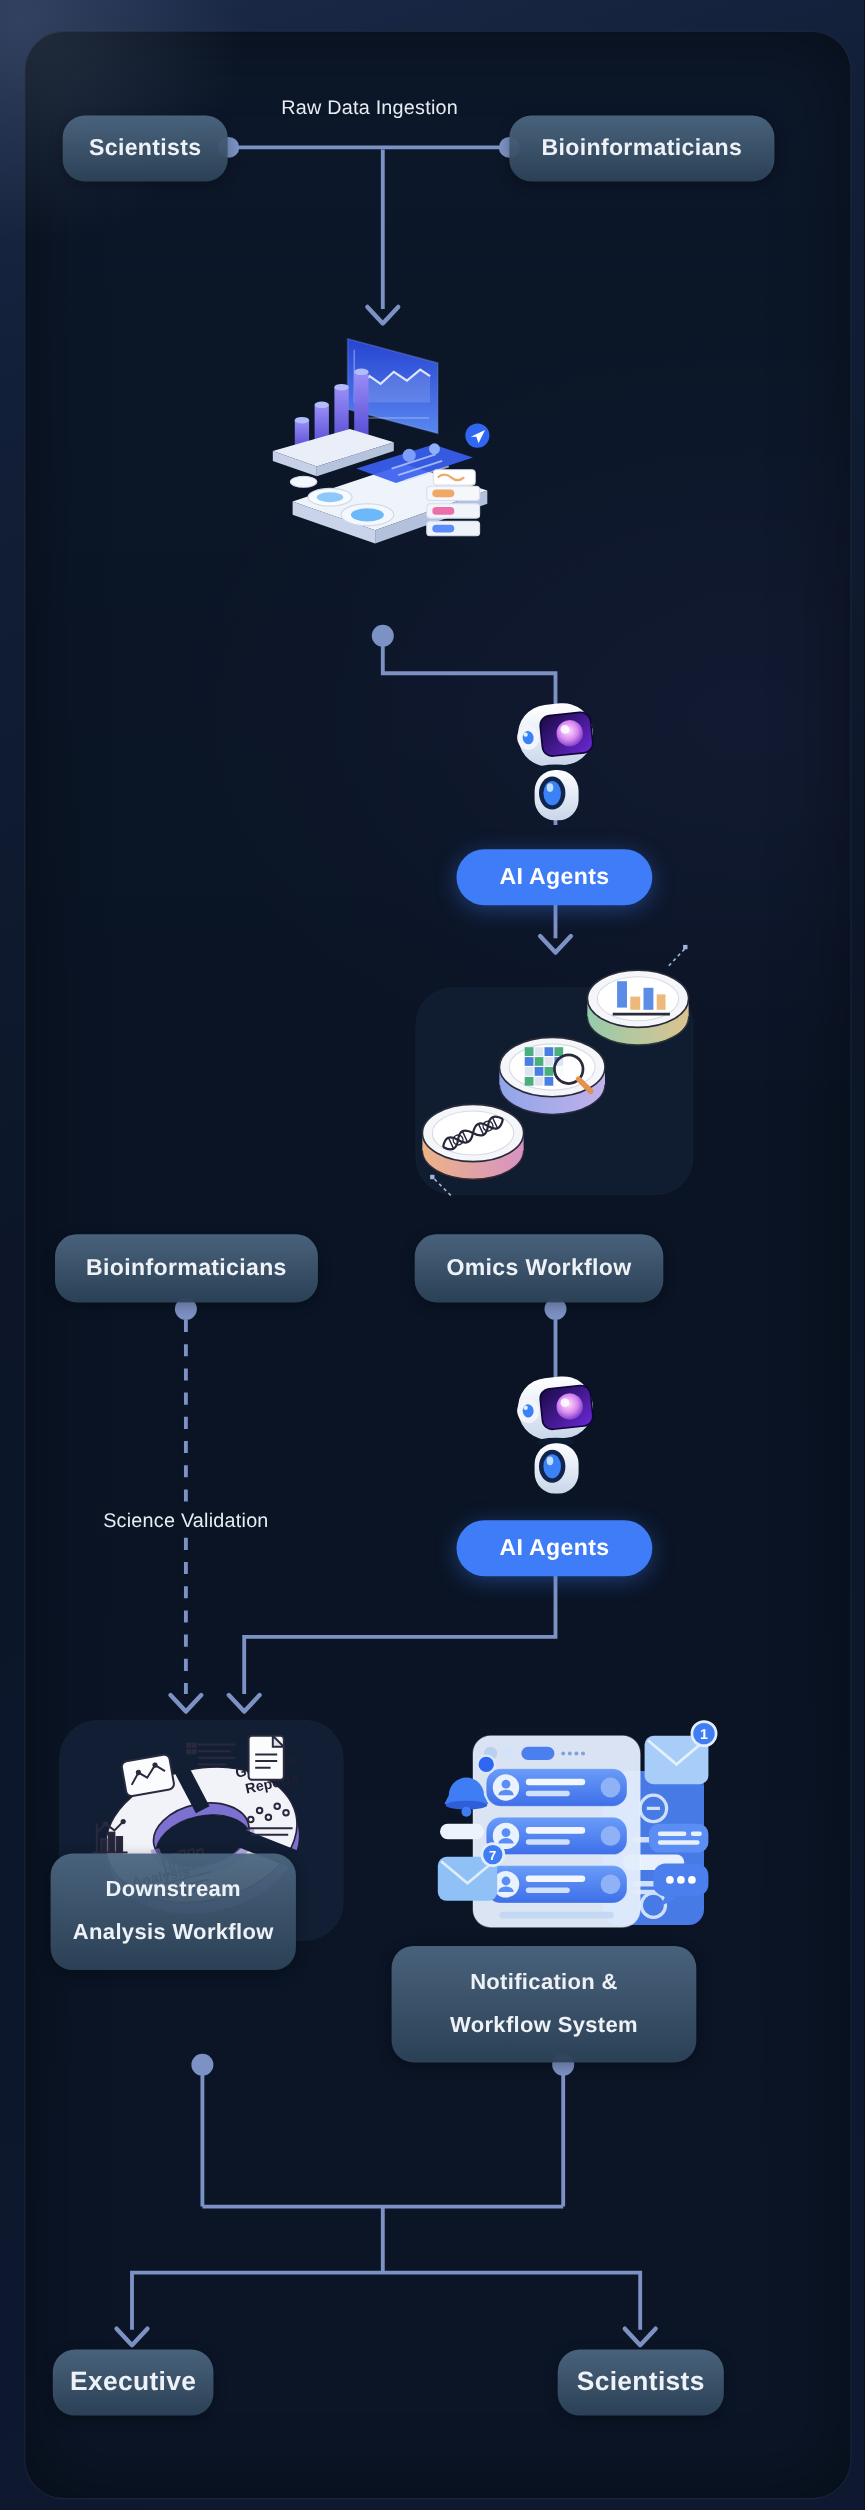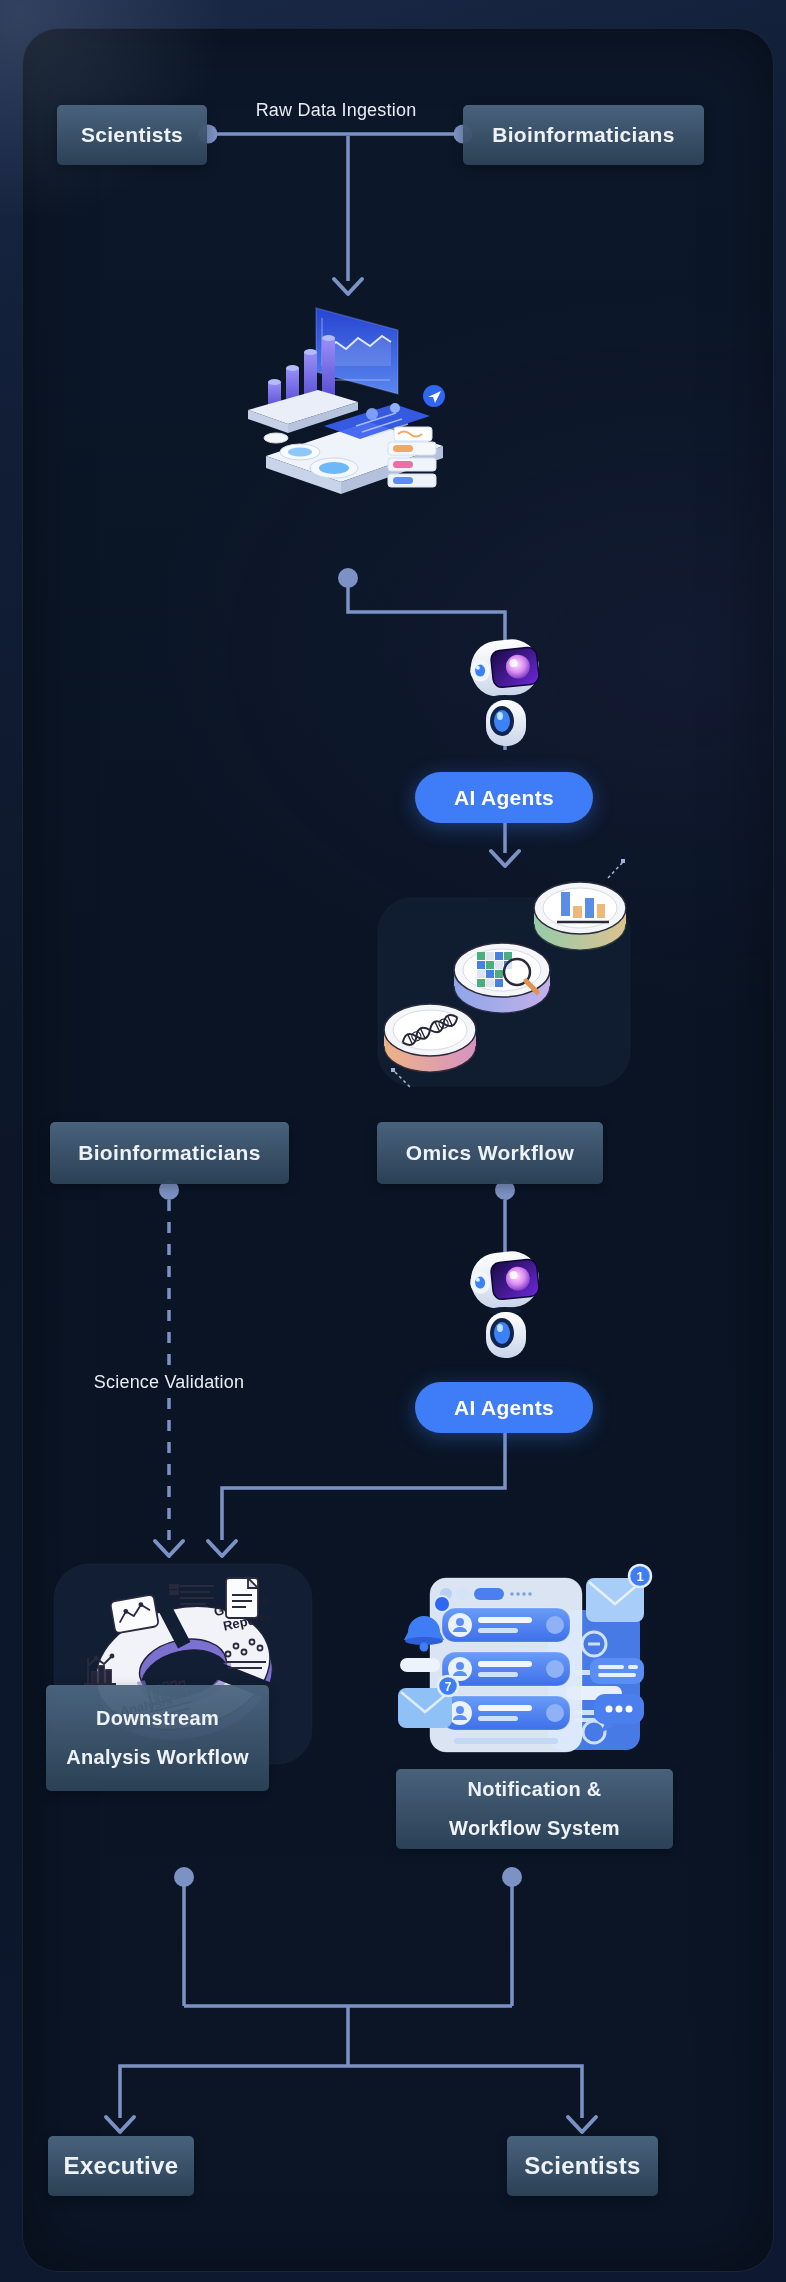--- a/index.html
+++ b/index.html
@@ -19,21 +19,21 @@
     border:1px solid rgba(150,170,210,.10);
     box-shadow:inset 0 0 70px rgba(0,0,0,.38);
   }
   .wires{position:absolute;left:0;top:0;z-index:2;}
   .illus{position:absolute;z-index:3;}
   .robot{position:absolute;z-index:4;}
   .edge-label{position:absolute;z-index:4;color:#e8edf4;font-size:18px;letter-spacing:.2px;text-align:center;}
   .mask{background:#0a1424;padding:3px 8px;border-radius:4px;}
   .node{
     position:absolute;z-index:5;display:flex;align-items:center;justify-content:center;text-align:center;
-    color:#eef2f7;font-weight:bold;font-size:21px;letter-spacing:.3px;border-radius:5px;
+    color:#eef2f7;font-weight:bold;font-size:21px;letter-spacing:.3px;border-radius:20px;
     background:linear-gradient(180deg,rgba(76,102,128,.95),rgba(44,66,87,.96));
     box-shadow:0 3px 12px rgba(0,0,0,.28);
   }
   .node.big{font-size:22px;}
   .node.two-line{flex-direction:column;gap:16px;font-size:20px;}
   .node.small{font-size:24px;}
   .pill{
     position:absolute;z-index:5;display:flex;align-items:center;justify-content:center;
     background:#3f7cf7;color:#ffffff;font-weight:bold;font-size:21px;letter-spacing:.3px;border-radius:26px;
     box-shadow:0 4px 20px rgba(63,124,247,.38);
@@ -412,34 +412,34 @@
     </g>
     <g>
       <rect x="204" y="132" width="50" height="30" rx="11" fill="#4b7fee"></rect>
       <path d="M216 160 l-6 11 l15 -7 Z" fill="#4b7fee"></path>
       <circle cx="219" cy="147" r="3.5" fill="#ffffff"></circle>
         <circle cx="229" cy="147" r="3.5" fill="#ffffff"></circle>
       <circle cx="239" cy="147" r="3.5" fill="#ffffff"></circle>
     </g>
   </svg>
 
-  <div class="edge-label" style="left:236px;top:100px;width:200px">Raw Data Ingestion</div>
+  <div class="edge-label" style="left:236px;top:88px;width:200px">Raw Data Ingestion</div>
   <div class="edge-label" style="left:62px;top:1372px;width:214px">
     <span class="mask">Science Validation</span>
   </div>
 
   <div class="node" style="left:57px;top:105px;width:150px;height:60px">Scientists</div>
   <div class="node" style="left:463px;top:105px;width:241px;height:60px">Bioinformaticians</div>
   <div class="pill" style="left:415px;top:747px;width:178px;height:51px">AI Agents</div>
   <div class="node" style="left:50px;top:1122px;width:239px;height:62px">Bioinformaticians</div>
   <div class="node" style="left:377px;top:1122px;width:226px;height:62px">Omics Workflow</div>
   <div class="pill" style="left:415px;top:1357px;width:178px;height:51px">AI Agents</div>
   <div class="node two-line" style="left:46px;top:1685px;width:223px;height:106px">
     <span>Downstream</span>
     <span>Analysis Workflow</span>
   </div>
-  <div class="node two-line" style="left:396px;top:1769px;width:277px;height:80px">
+  <div class="node two-line" style="left:356px;top:1769px;width:277px;height:106px">
     <span>Notification &amp;</span>
     <span>Workflow System</span>
   </div>
   <div class="node small" style="left:48px;top:2136px;width:146px;height:60px">Executive</div>
   <div class="node small" style="left:507px;top:2136px;width:151px;height:60px">Scientists</div>
 </div>
 
 </body></html>

